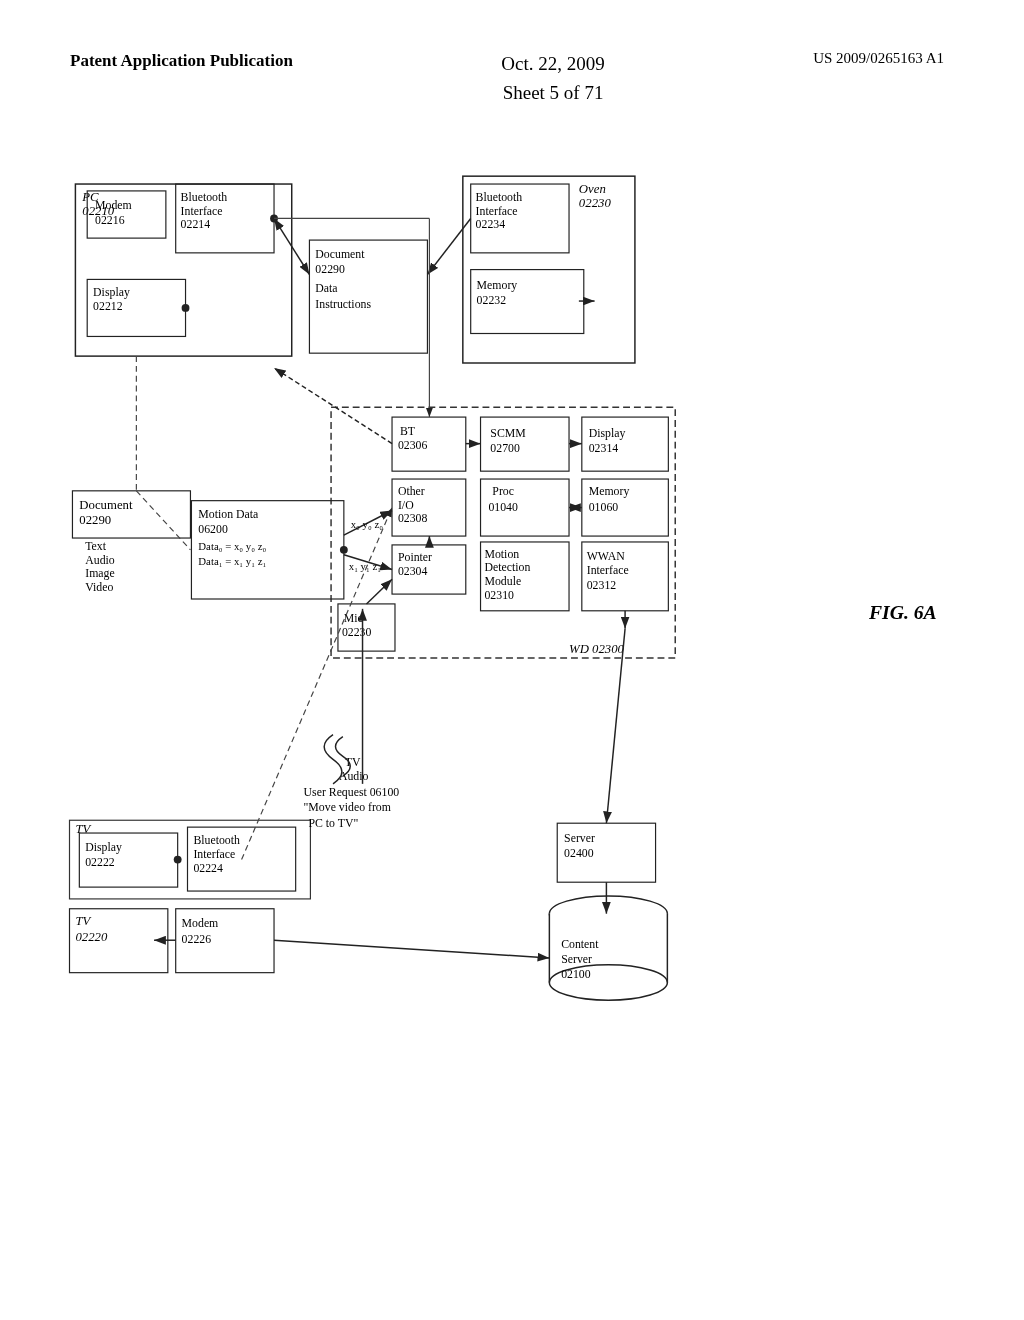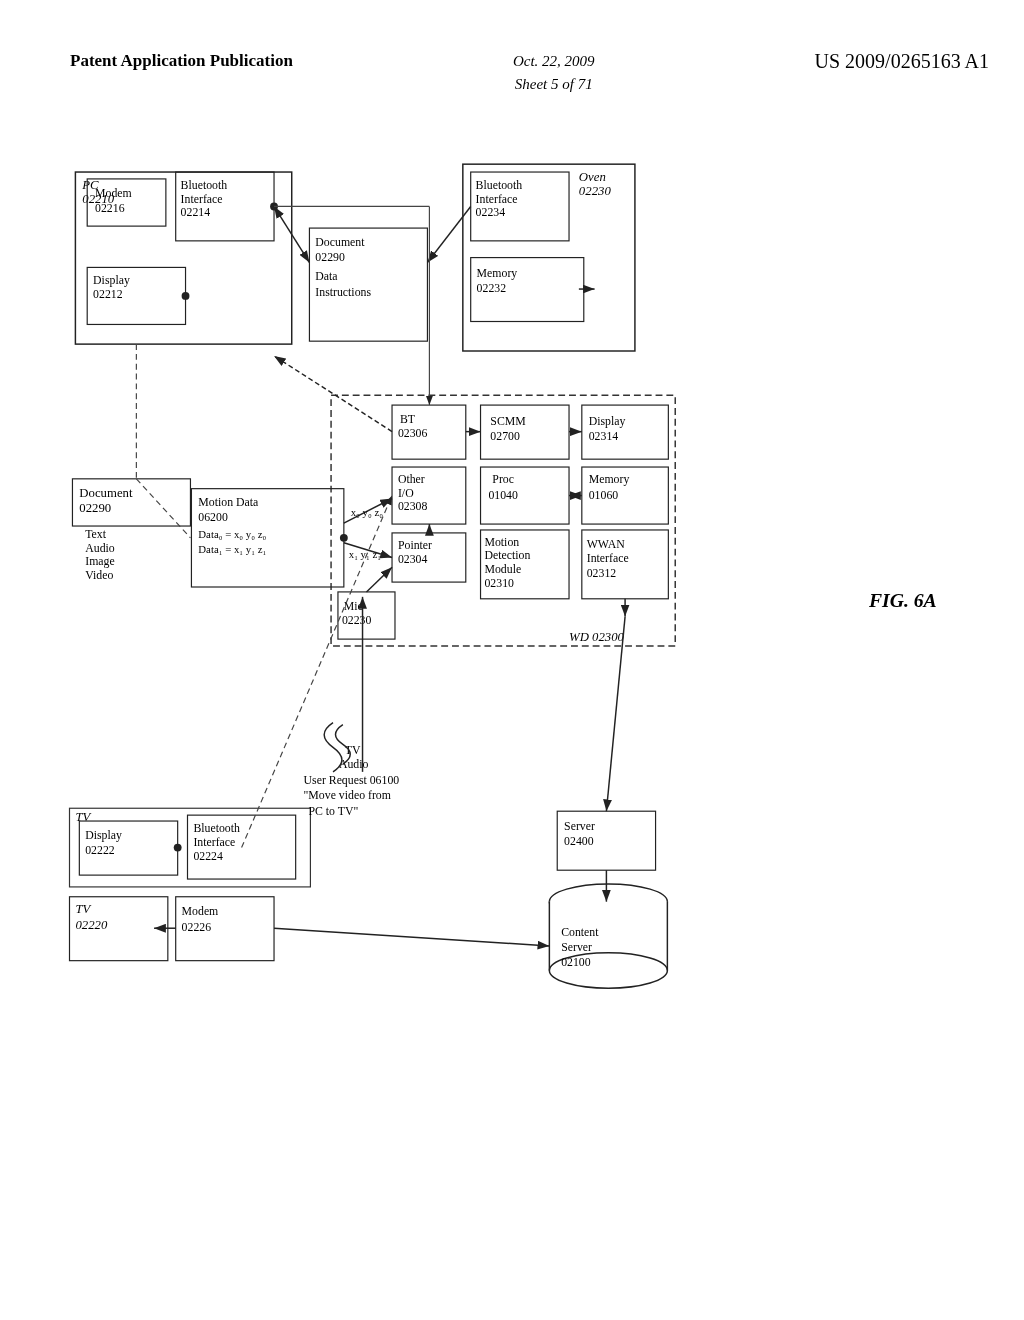--- a/index.html
+++ b/index.html
@@ -15,37 +15,36 @@
       width: 1024px;
       min-height: 1320px;
       background: #fff;
       position: relative;
       padding: 0;
     }
     .header {
       display: flex;
       justify-content: space-between;
       align-items: flex-start;
-      padding: 50px 35px 10px 70px;
+      padding: 50px 80px 10px 70px;
       font-size: 15px;
     }
     .header-left {
       font-weight: bold;
       font-size: 17px;
       max-width: 320px;
       line-height: 1.3;
     }
     .header-center {
       text-align: center;
+      font-size: 19px;
+      line-height: 1.5;
+    }
+    .header-right {
       font-size: 15px;
-      line-height: 1.5;
-      font-style: italic;
-    }
-    .header-right {
-      font-size: 20px;
       text-align: left;
     }
     .diagram-area {
       position: relative;
       width: 100%;
       height: 1180px;
       margin-top: 10px;
     }
     svg.diagram {
       position: absolute;

